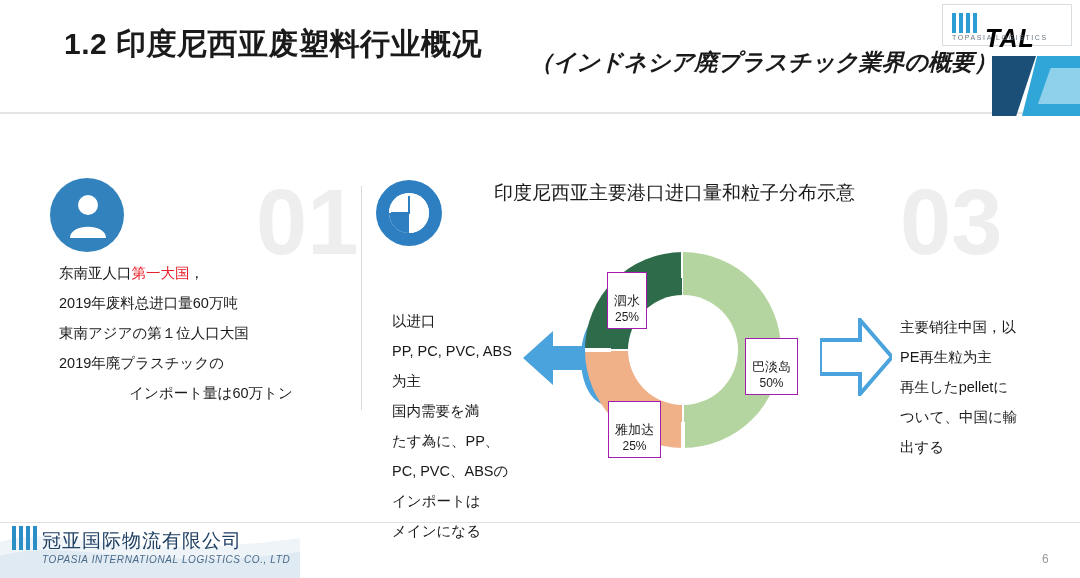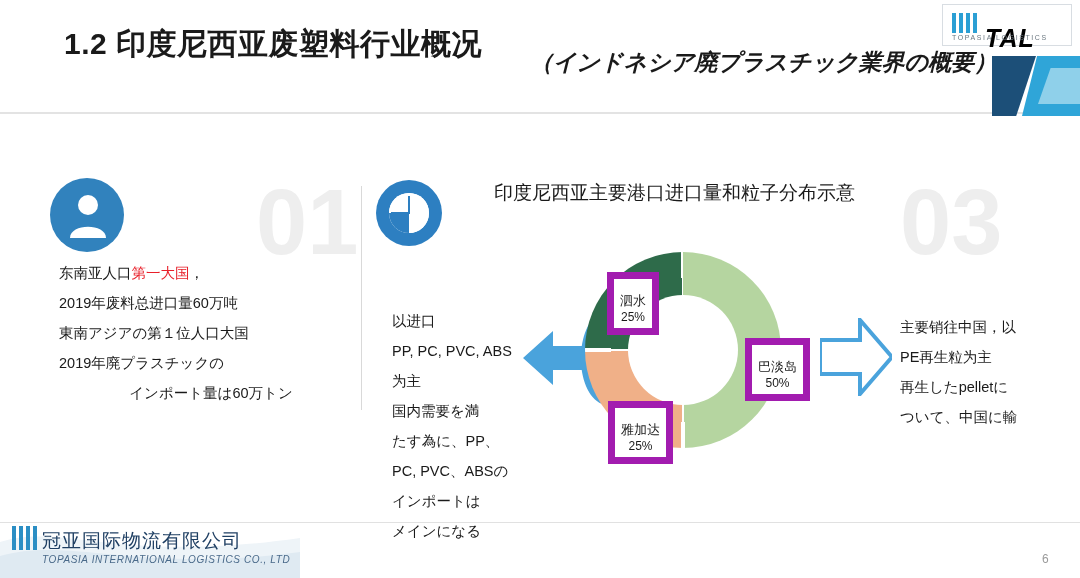--- a/index.html
+++ b/index.html
@@ -235,22 +235,22 @@
     position: absolute;
     left: 43px; top: 43px;
     width: 110px; height: 110px;
     border-radius: 50%;
     background: #ffffff;
   }
 
   .chart-label {
     position: absolute;
     background: #ffffff;
-    border: 7px solid #a21caf;
-    padding: 14px 6px 3px 6px;
+    border: 1px solid #a21caf;
+    padding: 20px 6px 3px 6px;
     text-align: center;
     line-height: 16px;
     font-size: 13px;
     color: #1a1a1a;
     white-space: nowrap;
   }
   .chart-label .pct { display: block; font-size: 12px; }
   .lbl-0 { left: 607px; top: 272px; }
   .lbl-1 { left: 608px; top: 401px; }
   .lbl-2 { left: 745px; top: 338px; }
@@ -439,20 +439,21 @@
   <div class="chart-label lbl-2">
     <span>巴淡岛</span>
     <span class="pct">50%</span>
   </div>
 
   <div class="right-text">
     <div class="ln">主要销往中国，以</div>
     <div class="ln">PE再生粒为主</div>
     <div class="ln">再生したpelletに</div>
     <div class="ln">ついて、中国に輸</div>
+    <div class="ln">出する</div>
   </div>
 
   <div class="footer-rule"></div>
   <div class="footer-wave">
     <svg width="300" height="66" viewBox="0 0 300 66">
       <path d="M0 30 C60 10, 120 52, 300 26 L300 66 L0 66 Z" fill="#eef4f8"></path>
       <path d="M0 44 C70 24, 140 62, 300 40 L300 66 L0 66 Z" fill="#dfeaf2"></path>
     </svg>
   </div>
   <div class="footer-logo-mark">

